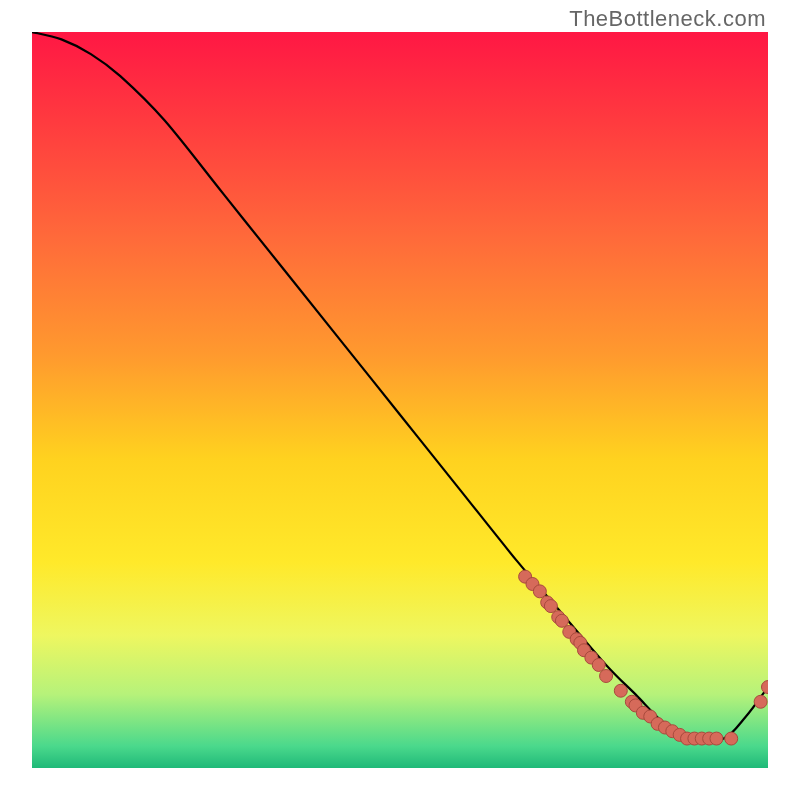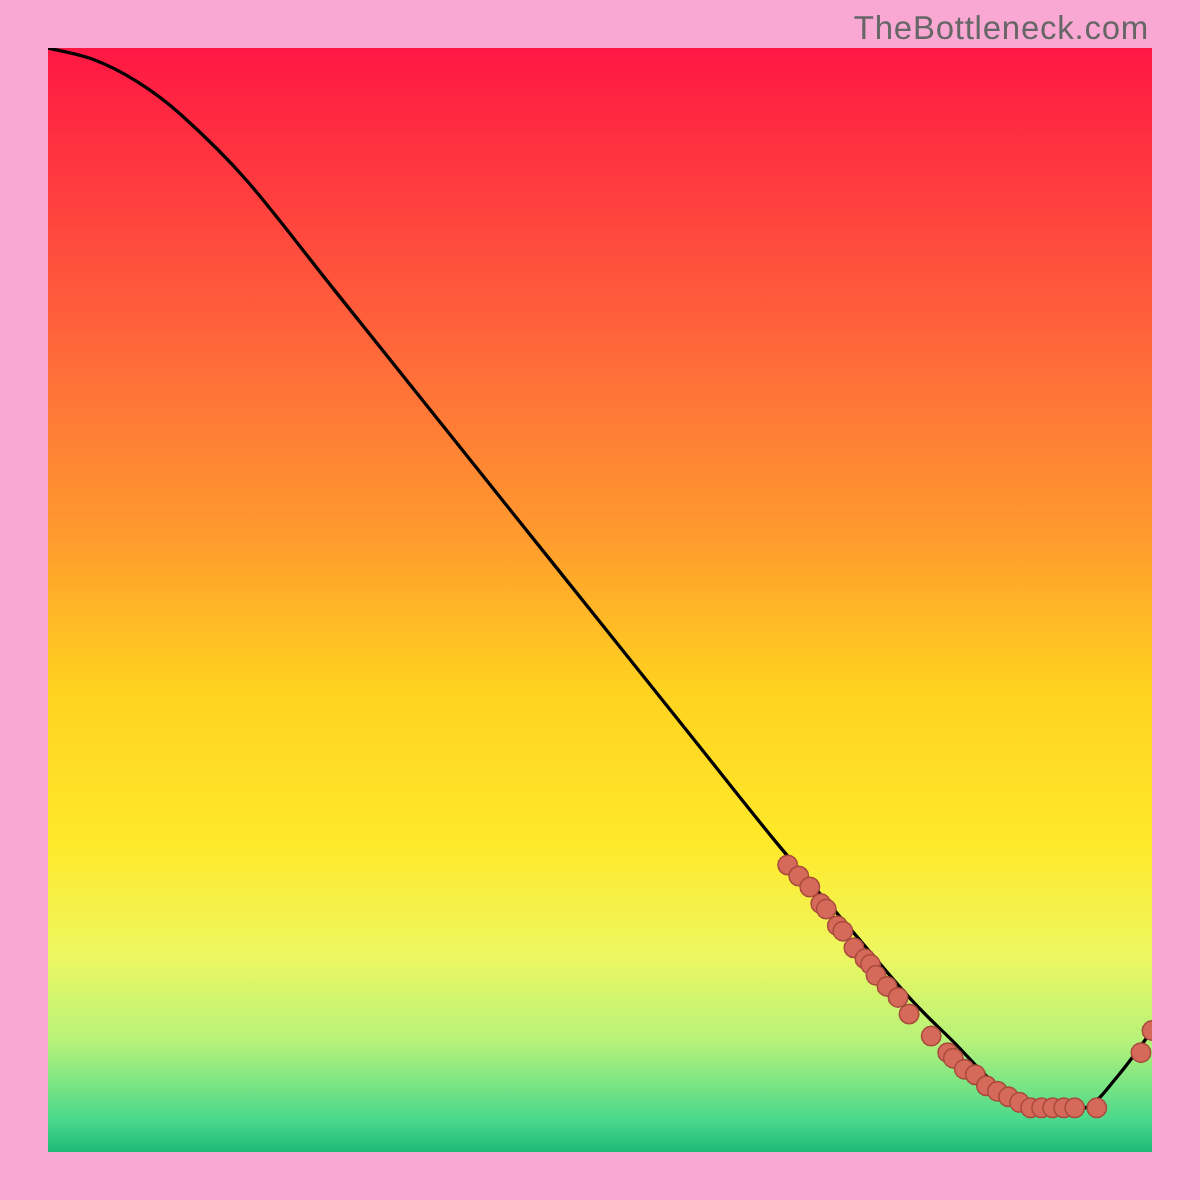--- a/index.html
+++ b/index.html
@@ -8,21 +8,21 @@
     width: 800px;
     height: 800px;
     background: #000;
     overflow: hidden;
     font-family: Arial, Helvetica, sans-serif;
   }
   .stage {
     position: relative;
     width: 800px;
     height: 800px;
-    background: #f9a8d4;
+    background: #ffffff;
   }
   .plot {
     position: absolute;
     left: 32px;
     top: 32px;
     width: 736px;
     height: 736px;
     
   }
   .watermark {

